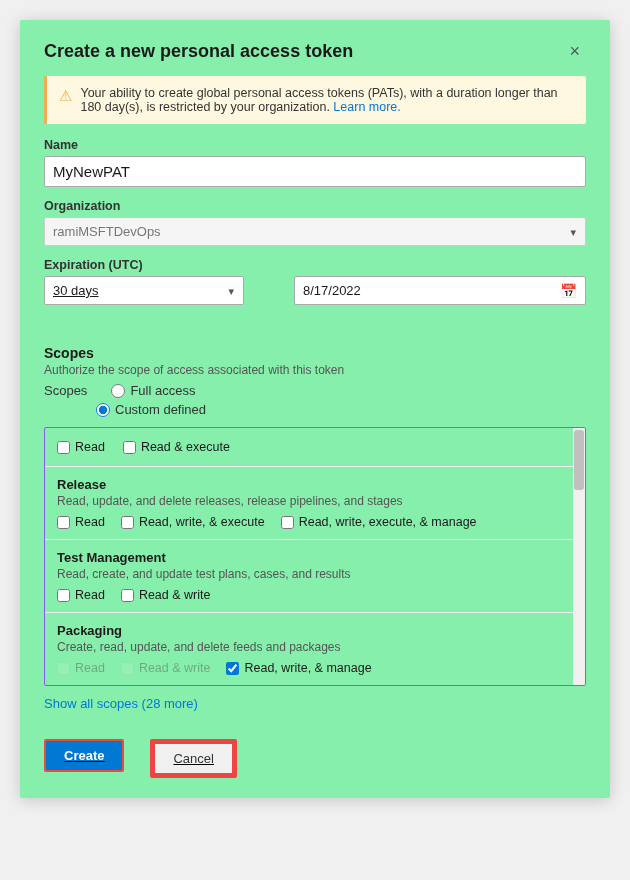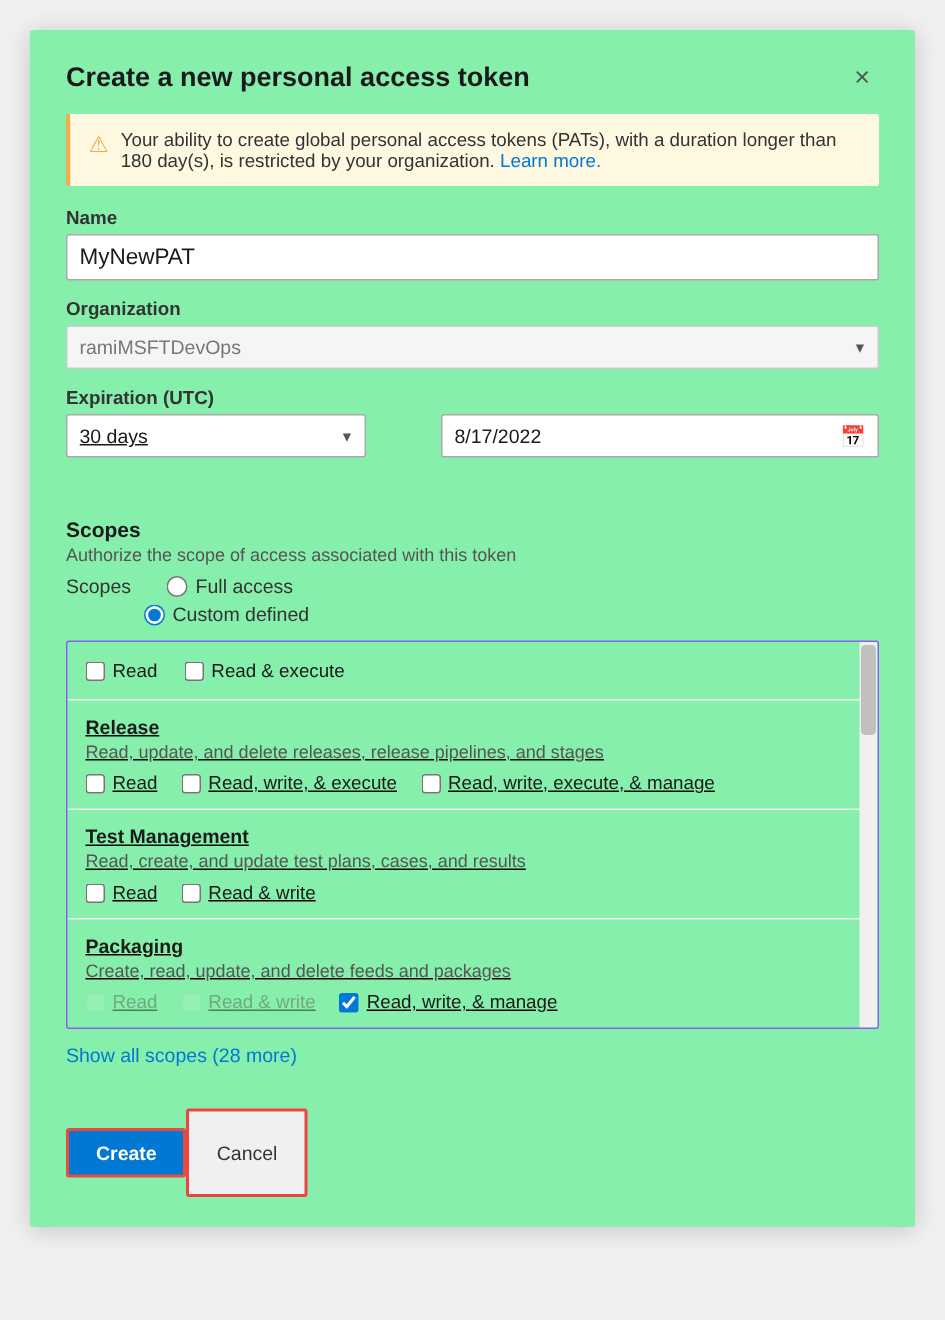--- a/index.html
+++ b/index.html
@@ -220,21 +220,20 @@
       gap: 5px;
       font-size: 12.5px;
       color: #555;
       cursor: pointer;
     }
     .scope-check-label.active { color: #1a1a1a; }
     .cb { width: 13px; height: 13px; accent-color: #0078d4; }
     .scope-block {
       padding: 10px 12px 10px 12px;
       border-bottom: 1px solid #eee;
-      text-decoration: underline;
     }
     .scope-block:last-child { border-bottom: none; }
     .scope-block-title {
       font-size: 13px;
       font-weight: 700;
       color: #1a1a1a;
       margin-bottom: 2px;
     }
     .scope-block-desc {
       font-size: 12px;
@@ -251,39 +250,40 @@
       color: #0078d4;
       font-size: 13px;
       cursor: pointer;
       background: none;
       border: none;
       padding: 0;
       margin-bottom: 14px;
     }
     .footer-row {
       display: flex;
-      gap: 0;
-      align-items: center;
+      gap: 26px;
+      align-items: flex-start;
+      text-decoration: underline;
     }
     .btn-create {
       background: #0078d4;
       color: #fff;
       border: 2px solid #e74c3c;
       border-radius: 2px;
       padding: 7px 18px;
       font-size: 13px;
       font-weight: 600;
       cursor: pointer;
     }
     .btn-cancel {
       background: #f0f0f0;
       color: #333;
-      border: 2px solid #ef4444;
-      border-radius: 2px;
-      padding: 20px 18px;
+      border: 5px solid #ef4444;
+      border-radius: 2px;
+      padding: 7px 18px;
       font-size: 13px;
       cursor: pointer;
     }
     .disabled-check {
       opacity: 0.45;
     }
     .checked-blue {
       accent-color: #0078d4;
     }
   </style>

